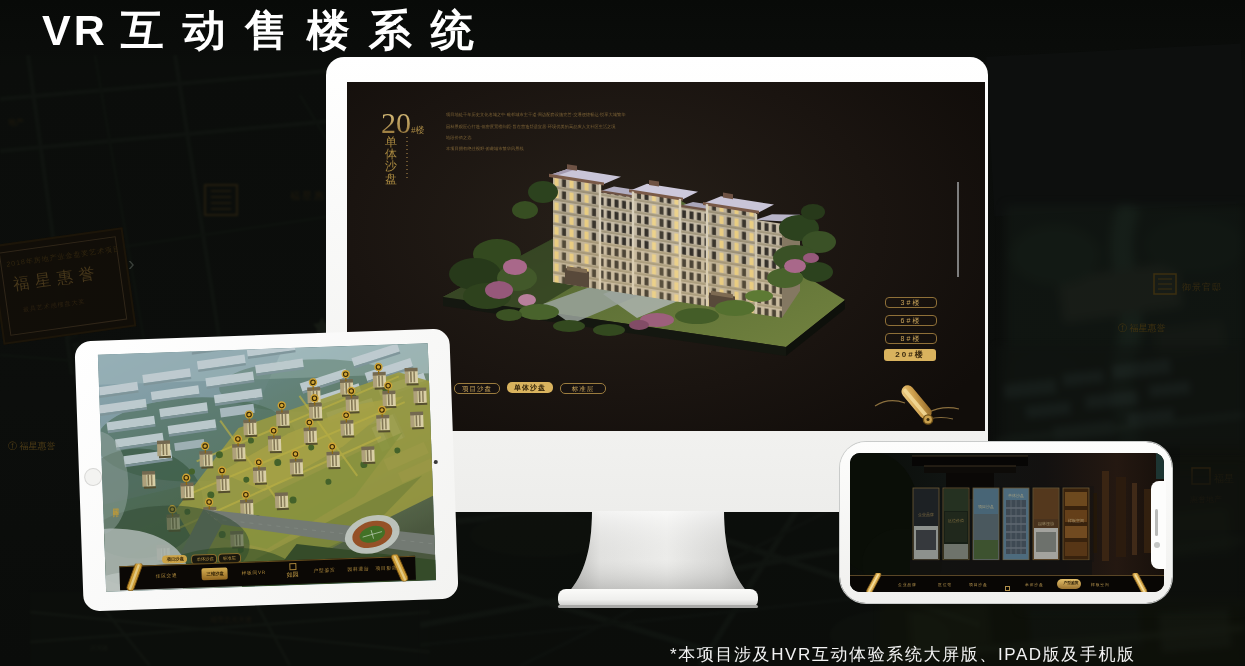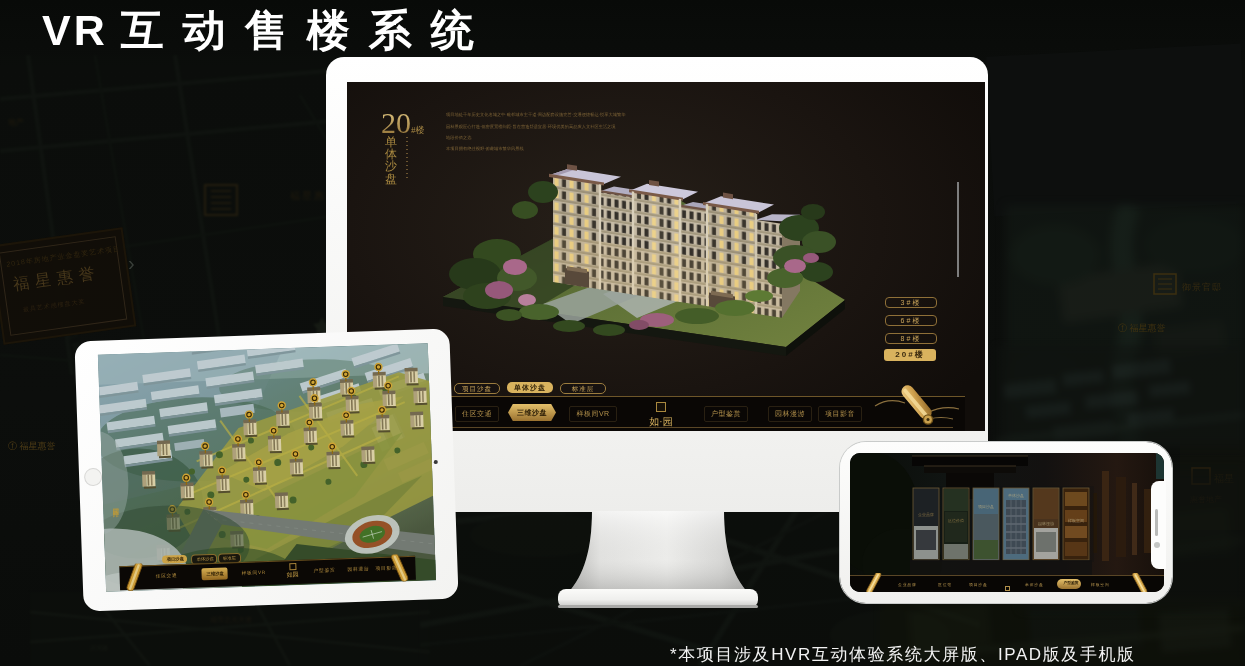--- a/index.html
+++ b/index.html
@@ -294,41 +294,20 @@
   <div class="abs" style="left:537px;top:267px;width:52px;height:12px;background:#d9b35e;border-radius:3px;color:#3a2a0e;font-size:8px;font-weight:bold;text-align:center;line-height:12px;letter-spacing:2px;">20#楼</div>
 
   <div class="abs" style="left:610px;top:100px;width:2px;height:95px;background:#7e7e7e;"></div>
 
   <div class="abs" style="left:107px;top:301px;width:44px;height:9px;border:1px solid #9b7c3e;border-radius:5px;background:#171210;color:#c9a45a;font-size:6.5px;text-align:center;line-height:9px;letter-spacing:1px;">项目沙盘</div>
 
   <div class="abs" style="left:160px;top:300px;width:46px;height:11px;border-radius:5px;background:#d9b35e;color:#3a2a0e;font-size:7px;font-weight:bold;text-align:center;line-height:11px;letter-spacing:1px;">单体沙盘</div>
 
   <div class="abs" style="left:213px;top:301px;width:44px;height:9px;border:1px solid #9b7c3e;border-radius:5px;background:#171210;color:#c9a45a;font-size:6.5px;text-align:center;line-height:9px;letter-spacing:1px;">标准层</div>
 
-  <div class="abs" style="left:0;top:314px;width:618px;height:35px;background:#0a0705;border-top:1px solid #6e5629;">
-
-    <div class="abs" style="left:6px;top:30px;width:600px;height:1px;background:#5a4626;"></div>
-
-    <div class="abs" style="left:108px;top:9px;width:42px;height:14px;color:#b4924c;font-size:7px;text-align:center;line-height:14px;letter-spacing:0.5px;border:1px solid #292012;border-radius:2px;">住区交通</div>
-
-    <div class="abs" style="left:161px;top:7px;width:48px;height:17px;background:linear-gradient(#e4c06a,#9a7230);clip-path:polygon(10% 0,90% 0,100% 50%,90% 100%,10% 100%,0 50%);color:#2e2008;font-size:7px;font-weight:bold;text-align:center;line-height:17px;letter-spacing:0.5px;">三维沙盘</div>
-
-    <div class="abs" style="left:222px;top:9px;width:46px;height:14px;color:#b4924c;font-size:7px;text-align:center;line-height:14px;letter-spacing:0.5px;border:1px solid #292012;border-radius:2px;">样板间VR</div>
-
-    <div class="abs" style="left:296px;top:1px;width:36px;height:33px;text-align:center;">
-      <div style="display:inline-block;width:8px;height:8px;border:1px solid #a9883e;background:#161007;"></div>
-      <div style="color:#d9b35e;font-size:10px;line-height:11px;font-family:'Liberation Serif',serif;">如·园</div>
-    </div>
-
-    <div class="abs" style="left:357px;top:9px;width:42px;height:14px;color:#b4924c;font-size:7px;text-align:center;line-height:14px;letter-spacing:0.5px;border:1px solid #292012;border-radius:2px;">户型鉴赏</div>
-
-    <div class="abs" style="left:421px;top:9px;width:42px;height:14px;color:#b4924c;font-size:7px;text-align:center;line-height:14px;letter-spacing:0.5px;border:1px solid #292012;border-radius:2px;">园林漫游</div>
-
-    <div class="abs" style="left:471px;top:9px;width:42px;height:14px;color:#b4924c;font-size:7px;text-align:center;line-height:14px;letter-spacing:0.5px;border:1px solid #292012;border-radius:2px;">项目影音</div>
-  </div>
 
   <svg class="abs" style="left:524px;top:300px;" width="92" height="48" viewBox="0 0 92 48">
     <defs>
       <linearGradient id="quillg" x1="0" y1="0" x2="1" y2="1">
         <stop offset="0" stop-color="#f0d088"></stop>
         <stop offset="0.5" stop-color="#cfa14e"></stop>
         <stop offset="1" stop-color="#8a6224"></stop>
       </linearGradient>
     </defs>
     <path d="M4,24 Q18,15 34,21 M56,31 Q72,23 88,27 M58,37 Q70,34 82,37" stroke="#8a6f3e" stroke-width="1.1" fill="none"></path>

